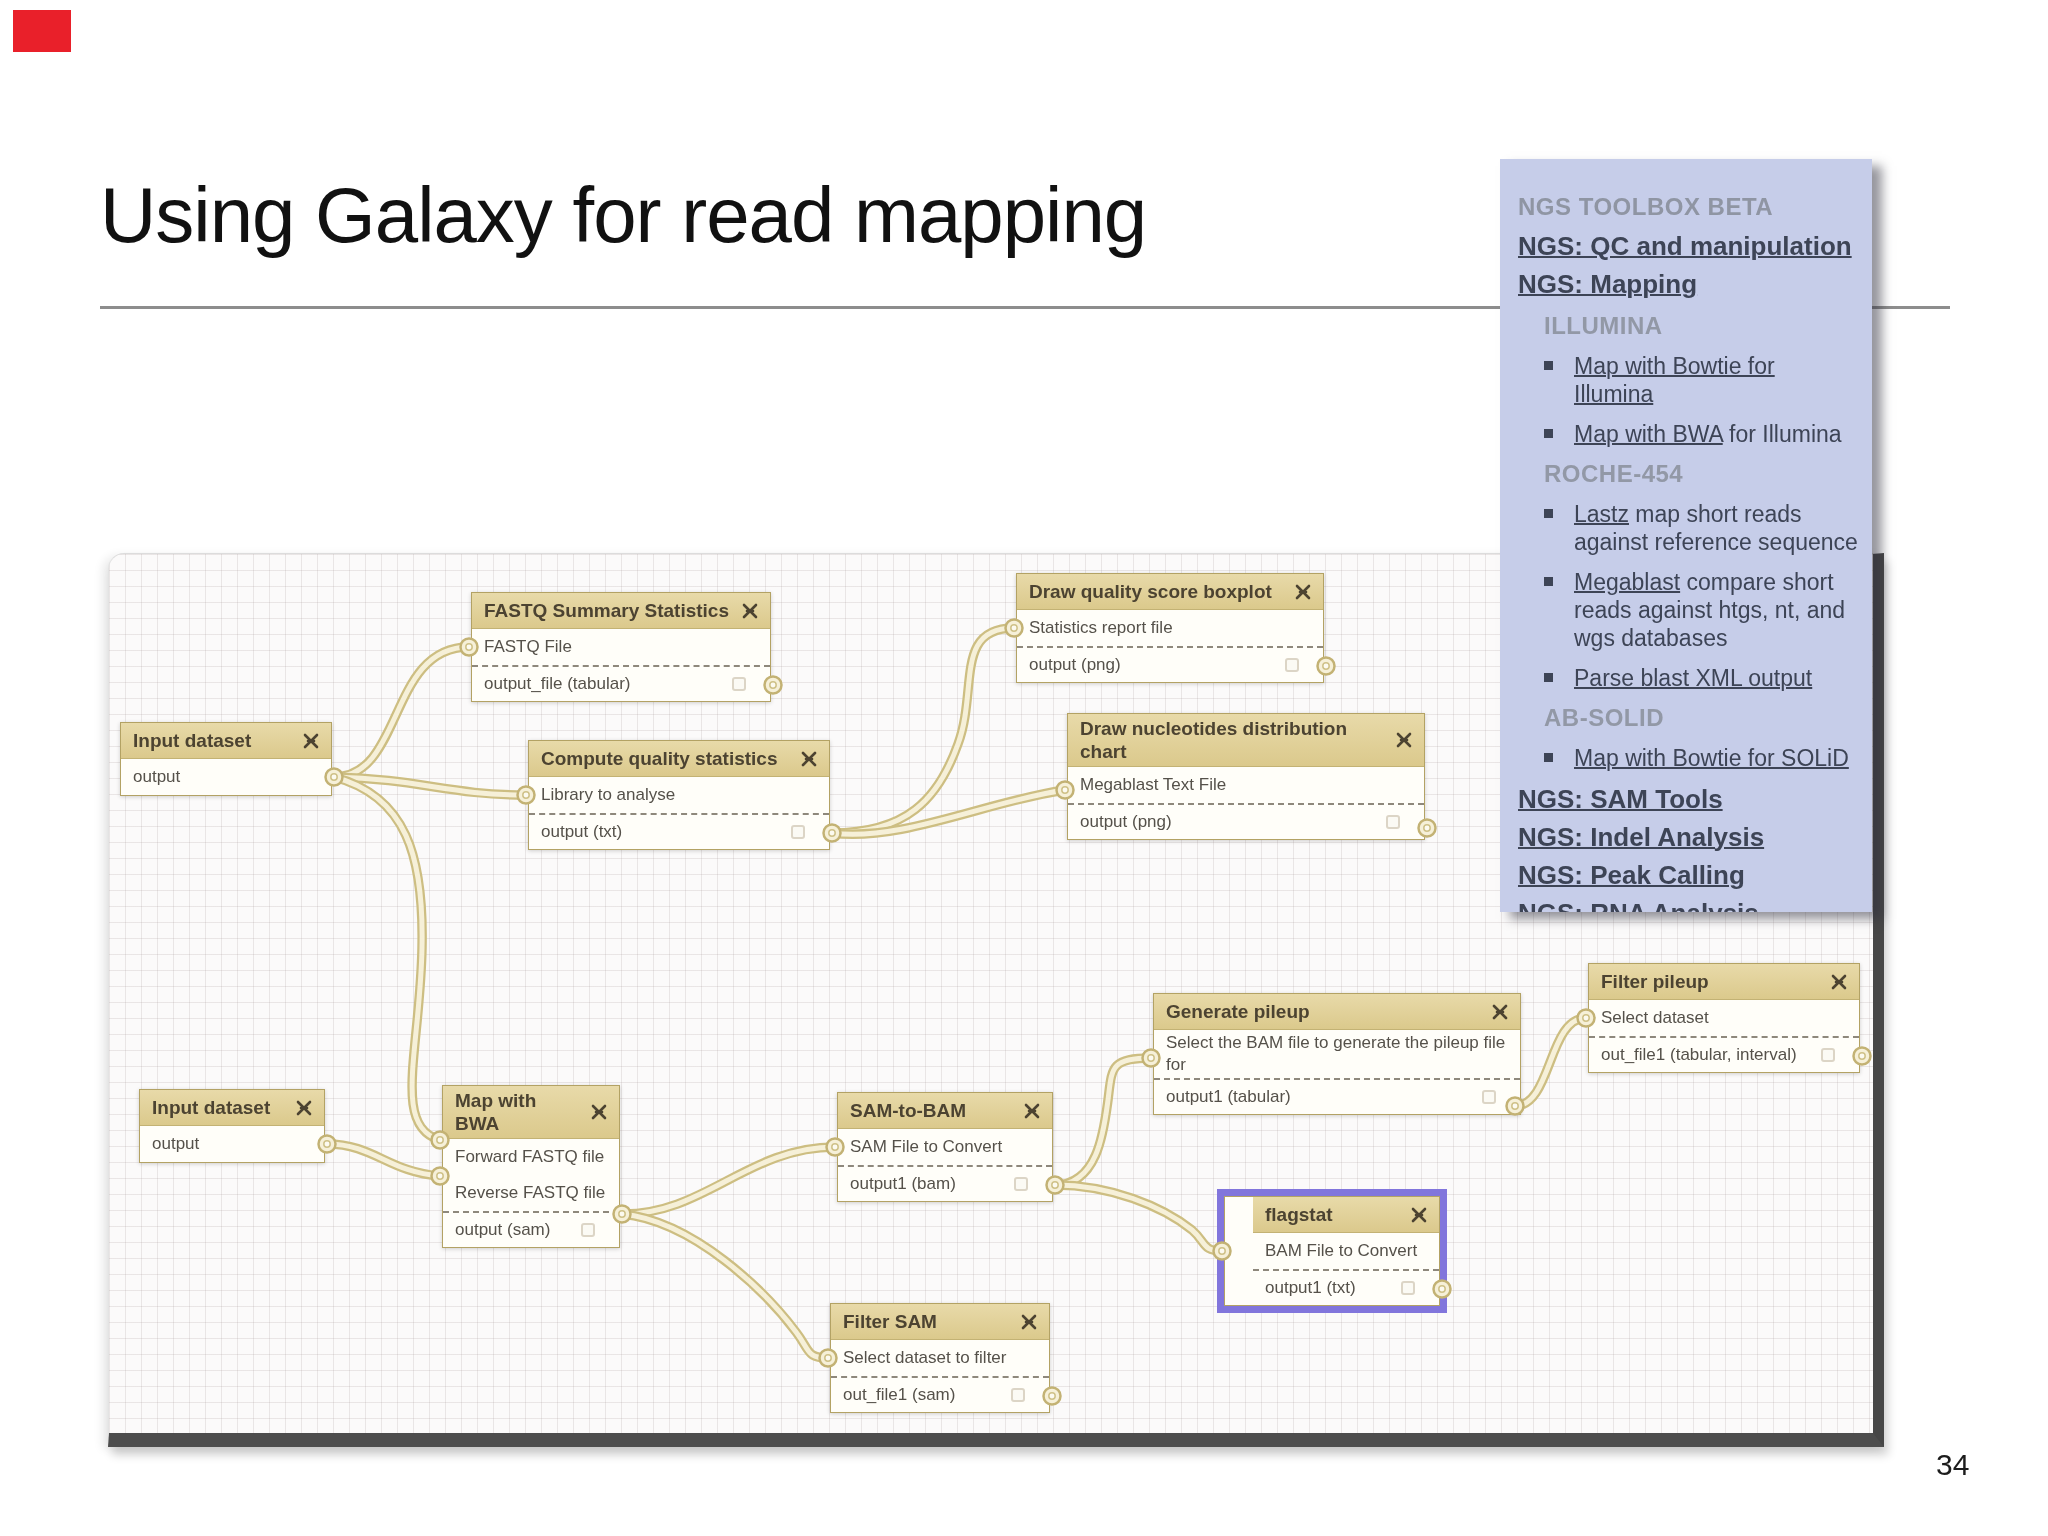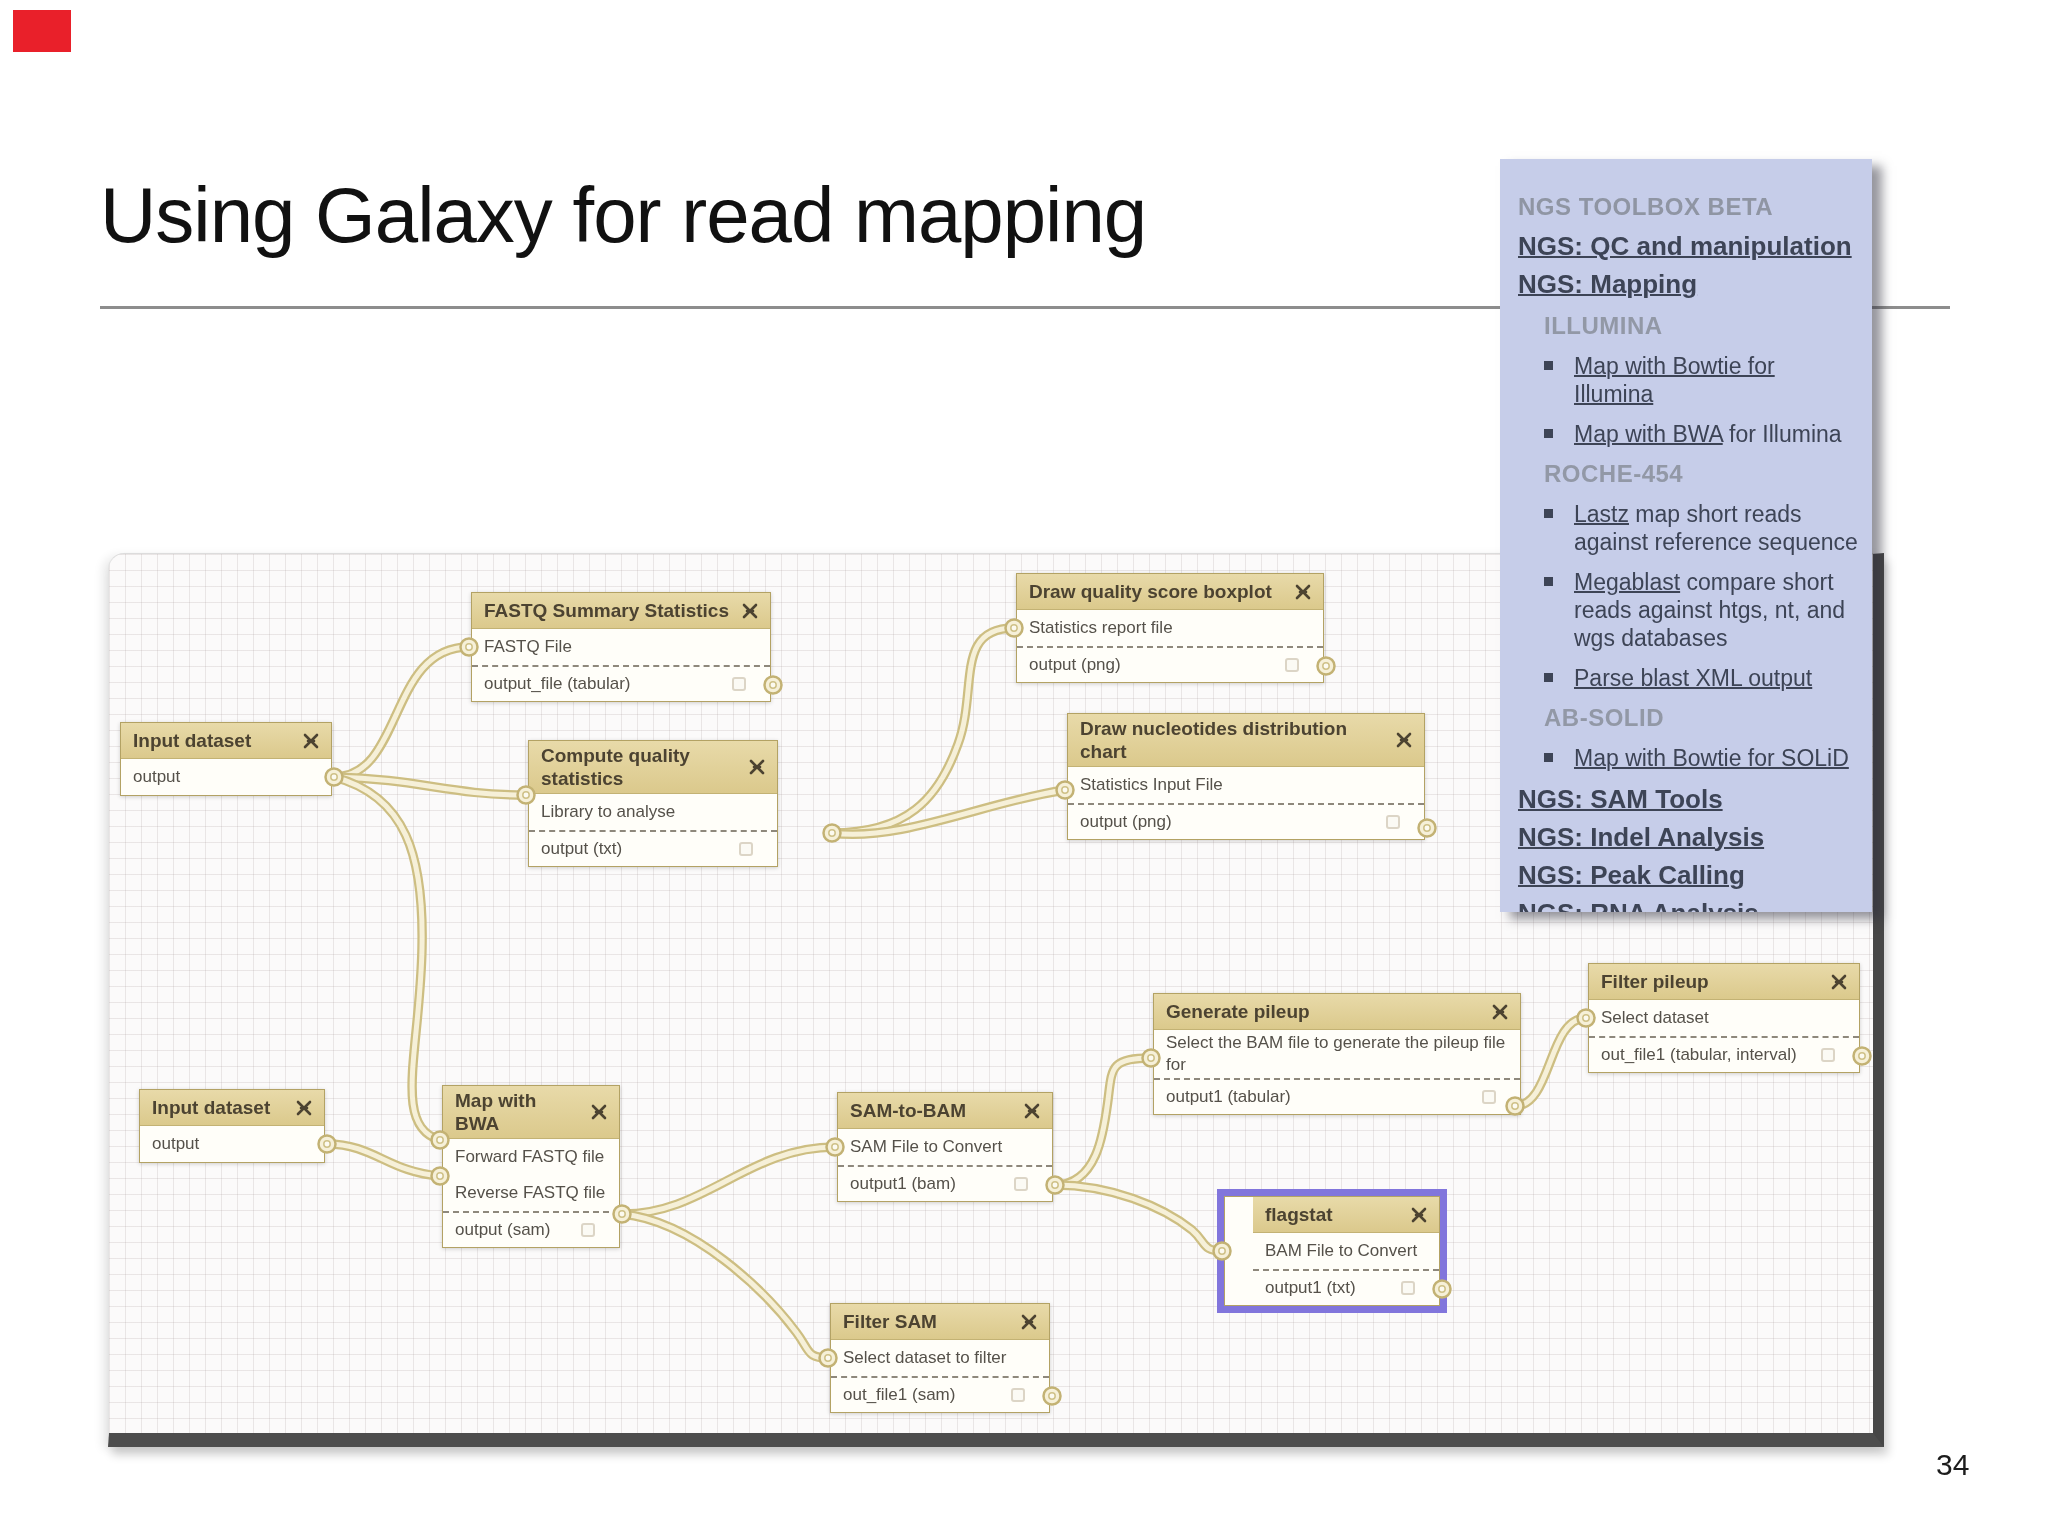--- a/index.html
+++ b/index.html
@@ -135,21 +135,21 @@
           </span>
         </div>
         <div class="row in">
           <span class="lbl">FASTQ File</span>
         </div>
         <div class="row out divided">
           <span class="lbl">output_file (tabular)</span>
           <span class="sq"></span>
         </div>
       </div>
-      <div class="node" style="left: 528px; top: 740px; width: 250px;">
+      <div class="node" style="left: 528px; top: 740px; width: 302px;">
         <div class="hd">
           <span class="ttl">Compute quality statistics</span>
           <span class="close">
             <svg viewBox="0 0 20 20">
               <path d="M4,4 L16,16 M16,4 L4,16" fill="none"></path>
               <path d="M7,10 L13,10" fill="none" stroke-width="1.6"></path>
             </svg>
           </span>
         </div>
         <div class="row in">
@@ -182,21 +182,21 @@
         <div class="hd">
           <span class="ttl">Draw nucleotides distribution chart</span>
           <span class="close">
             <svg viewBox="0 0 20 20">
               <path d="M4,4 L16,16 M16,4 L4,16" fill="none"></path>
               <path d="M7,10 L13,10" fill="none" stroke-width="1.6"></path>
             </svg>
           </span>
         </div>
         <div class="row in">
-          <span class="lbl">Statistics Input File</span>
+          <span class="lbl">Megablast Text File</span>
         </div>
         <div class="row out divided">
           <span class="lbl">output (png)</span>
           <span class="sq"></span>
         </div>
       </div>
       <div class="node" style="left: 1153px; top: 993px; width: 368px;">
         <div class="hd">
           <span class="ttl">Generate pileup</span>
           <span class="close">

